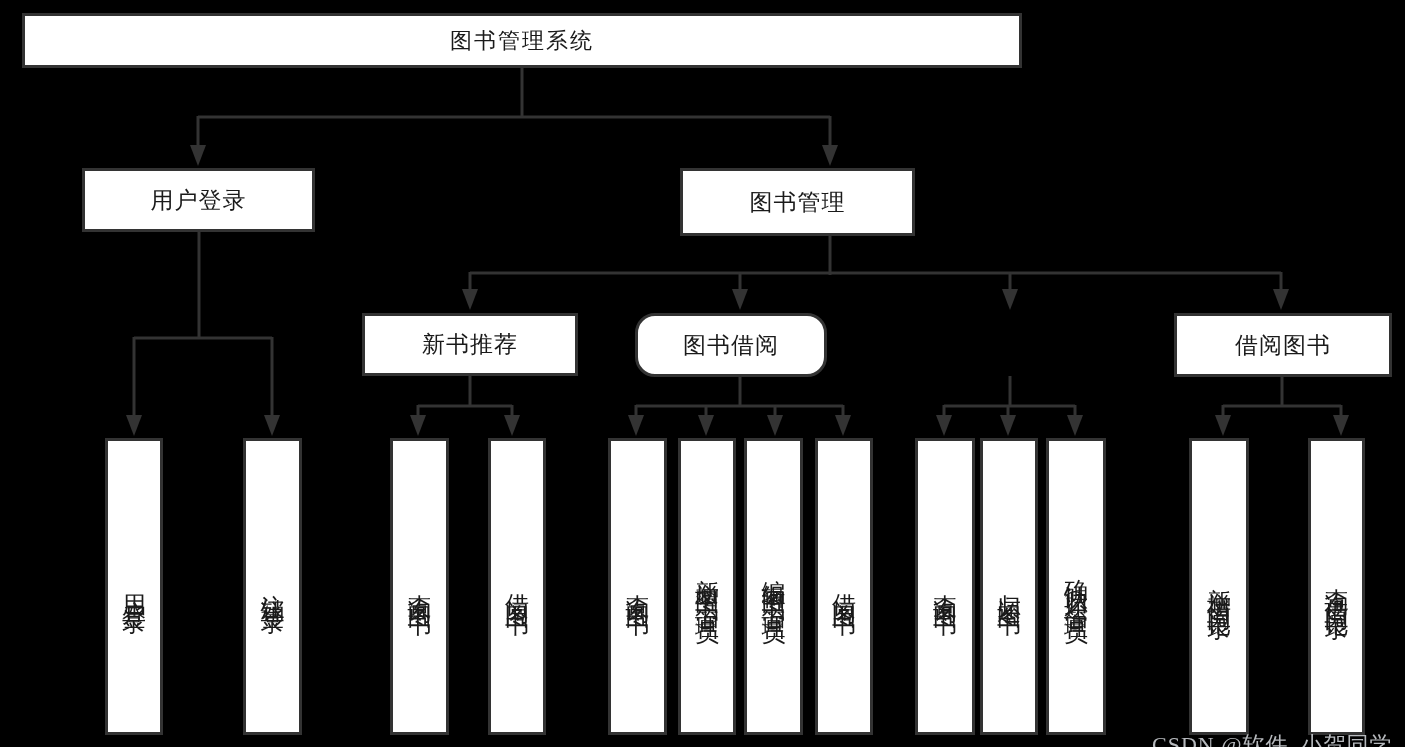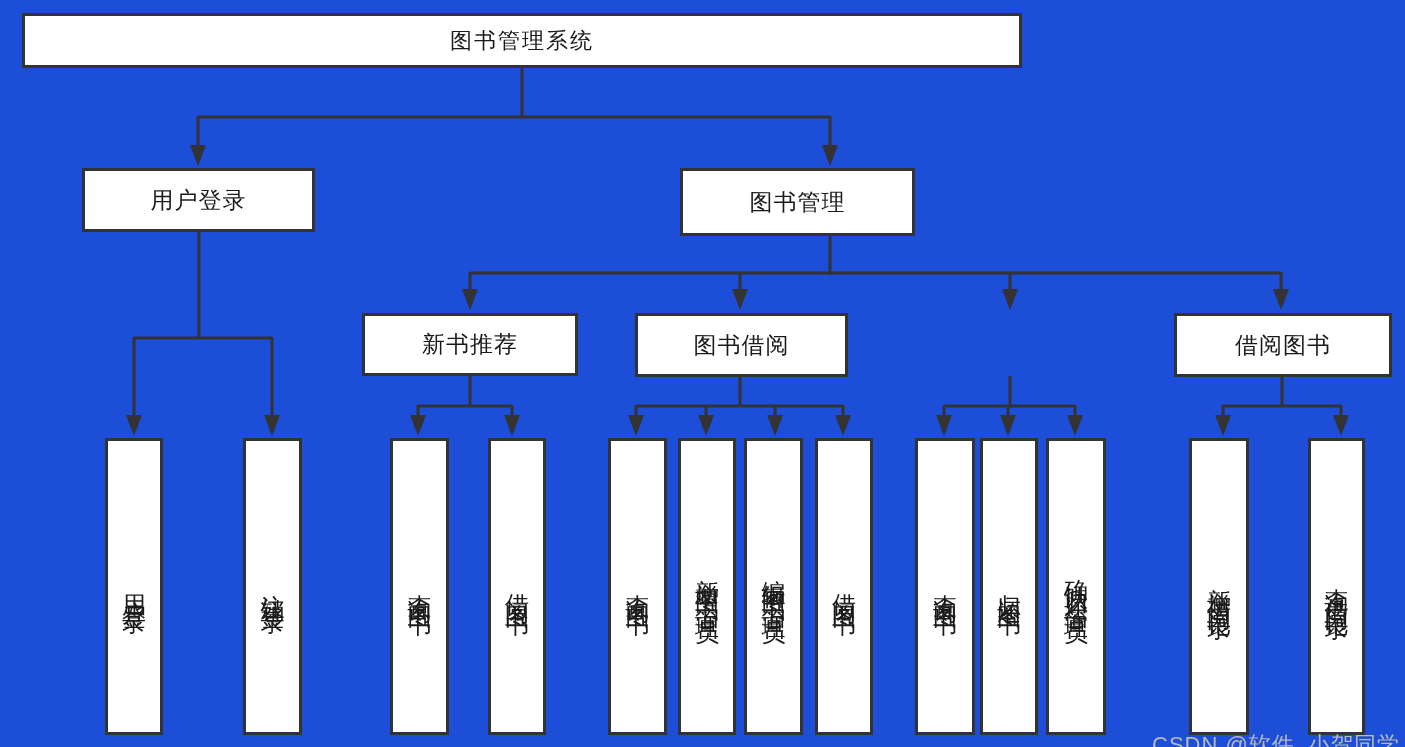--- a/index.html
+++ b/index.html
@@ -1,20 +1,20 @@
 <!DOCTYPE html>
 <html><head>
 <meta charset="utf-8">
 <style>
   html,body{margin:0;padding:0;background:#ffffff;}
   .stage{
     position:relative;
     width:1405px;height:747px;
-    background:#1d4ed8;
-    font-family:Liberation Sans, sans-serif;
+    background:#000000;
+    font-family:Liberation Serif, serif;
     overflow:hidden;
   }
   .wires{position:absolute;left:0;top:0;z-index:1;}
   .wires line{stroke:#333333;stroke-width:3;}
   .wires polygon{fill:#333333;stroke:none;}
   .box{
     position:absolute;
     box-sizing:border-box;
     border:3px solid #333333;
     background:#ffffff;
@@ -134,21 +134,21 @@
   <div class="box" style="left:82px;top:168px;width:233px;height:64px;">
     <span class="hlabel">用户登录</span>
   </div>
   <div class="box" style="left:680px;top:168px;width:235px;height:68px;">
     <span class="hlabel">图书管理</span>
   </div>
 
   <div class="box" style="left:362px;top:313px;width:216px;height:63px;">
     <span class="hlabel">新书推荐</span>
   </div>
-  <div class="box" style="left:635px;top:313px;width:213px;height:64px;">
+  <div class="box" style="left:635px;top:313px;width:192px;height:64px;border-radius:20px;">
     <span class="hlabel">图书借阅</span>
   </div>
   <div class="box" style="left:1174px;top:313px;width:218px;height:64px;">
     <span class="hlabel">借阅图书</span>
   </div>
 
   <div class="box" style="left:105px;top:438px;width:58px;height:297px;">
     <span class="vtext">用户登录</span>
   </div>
   <div class="box" style="left:243px;top:438px;width:59px;height:297px;">

